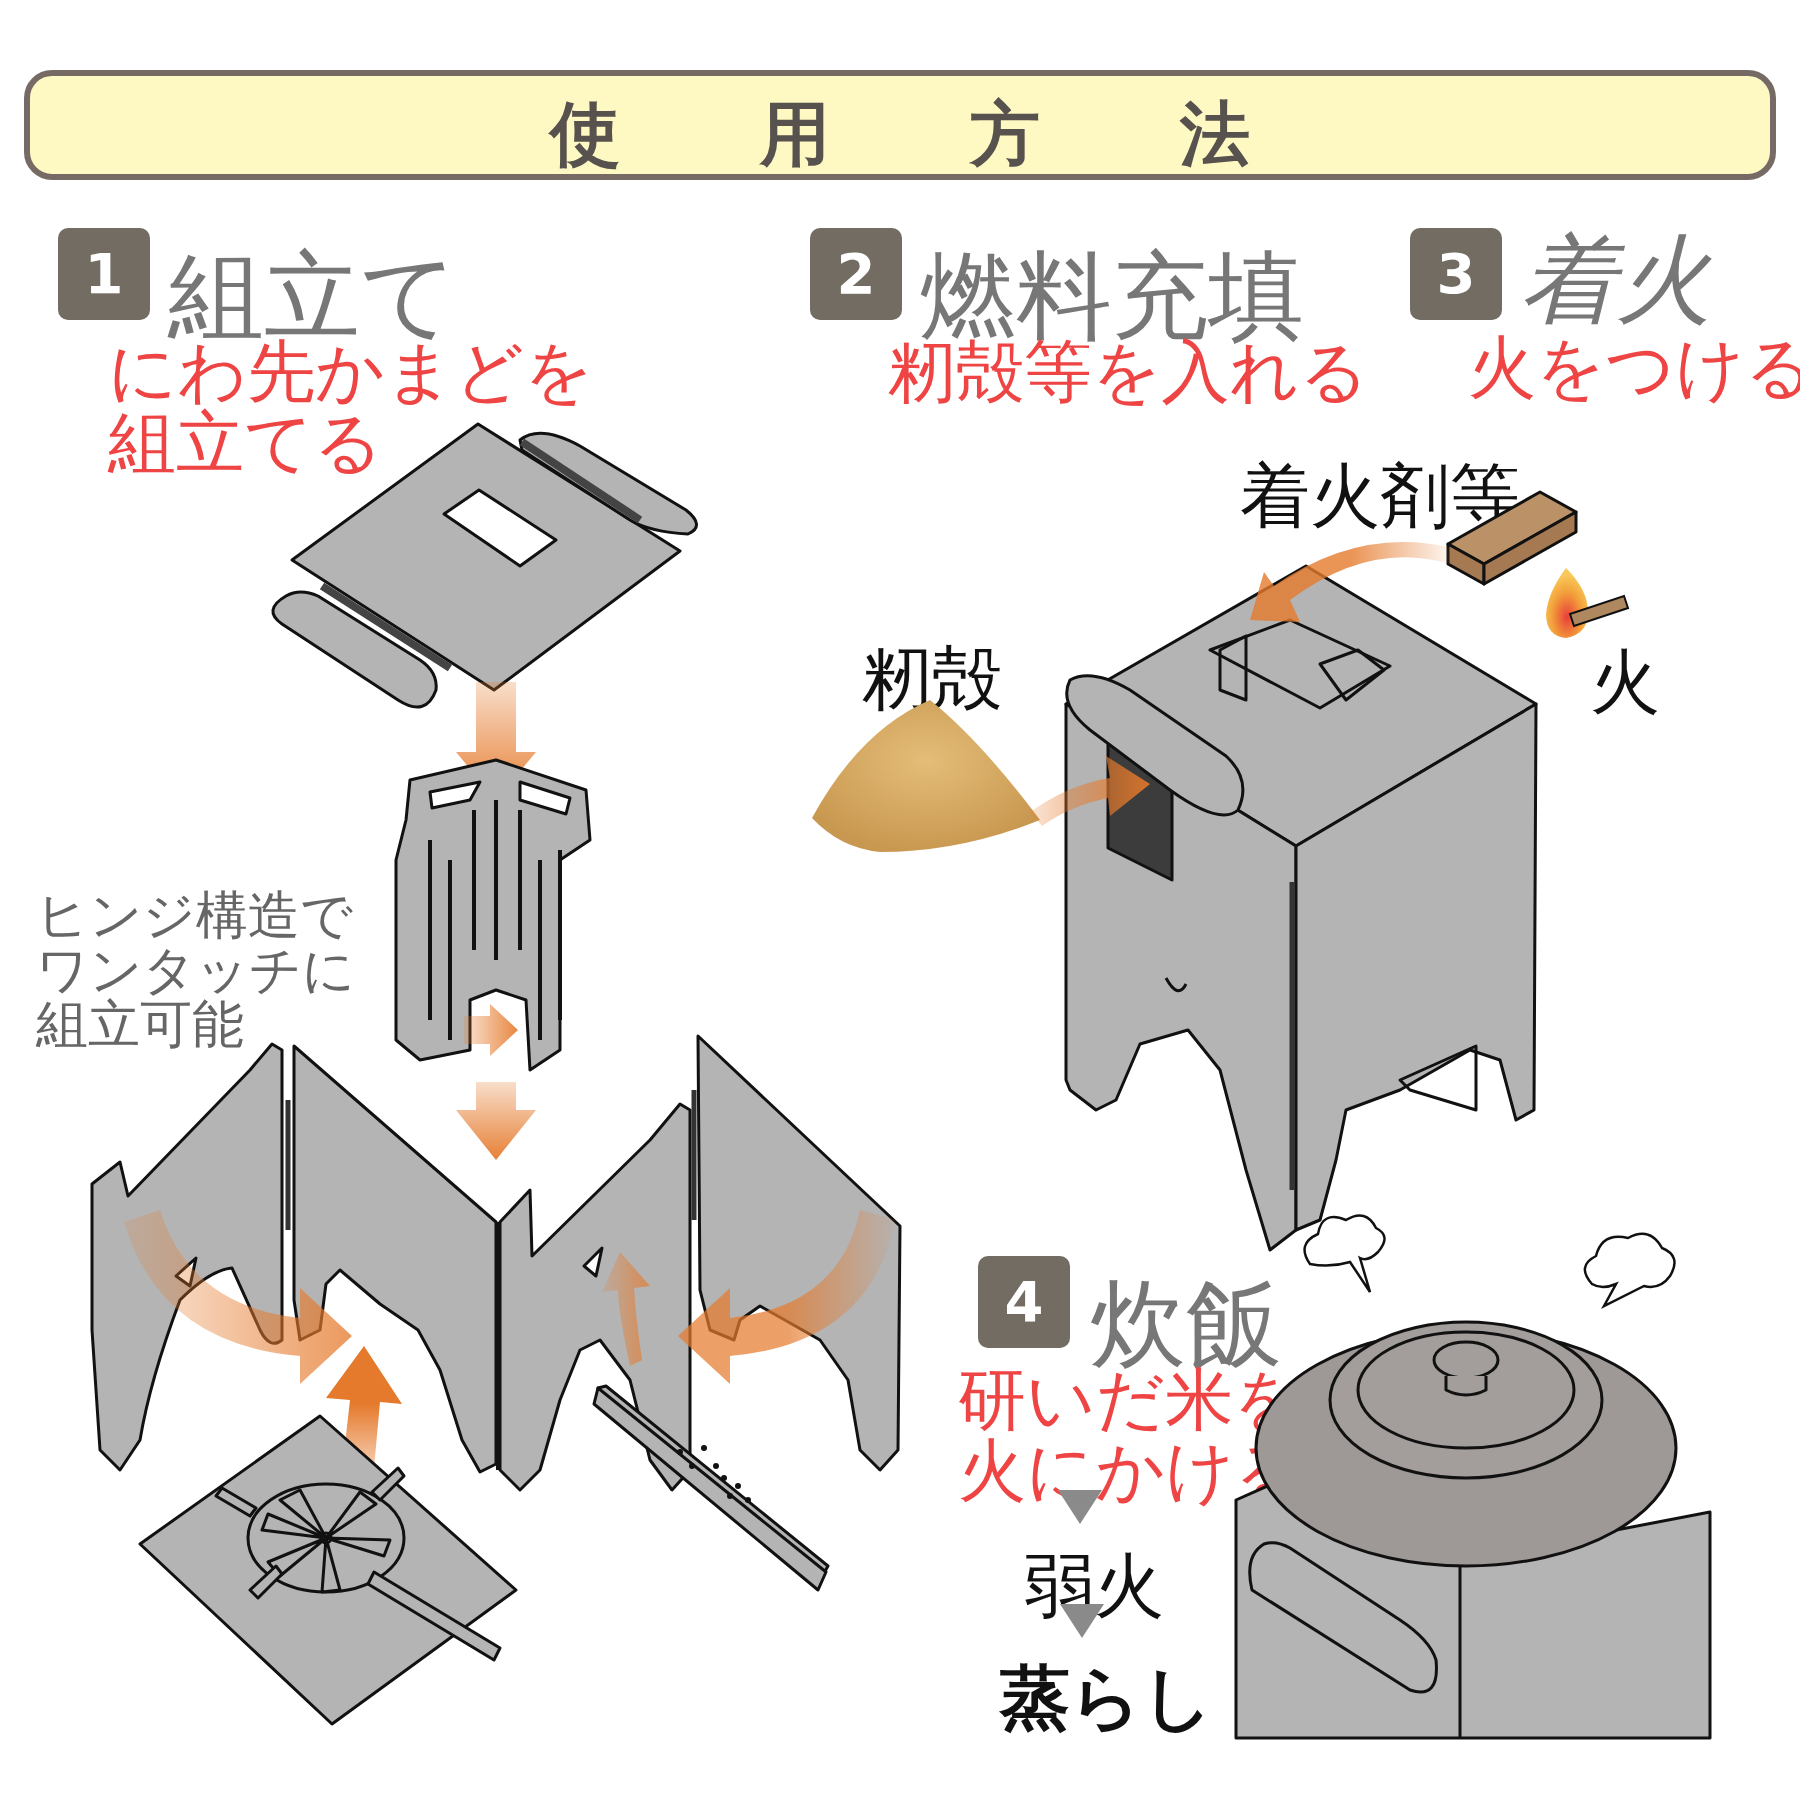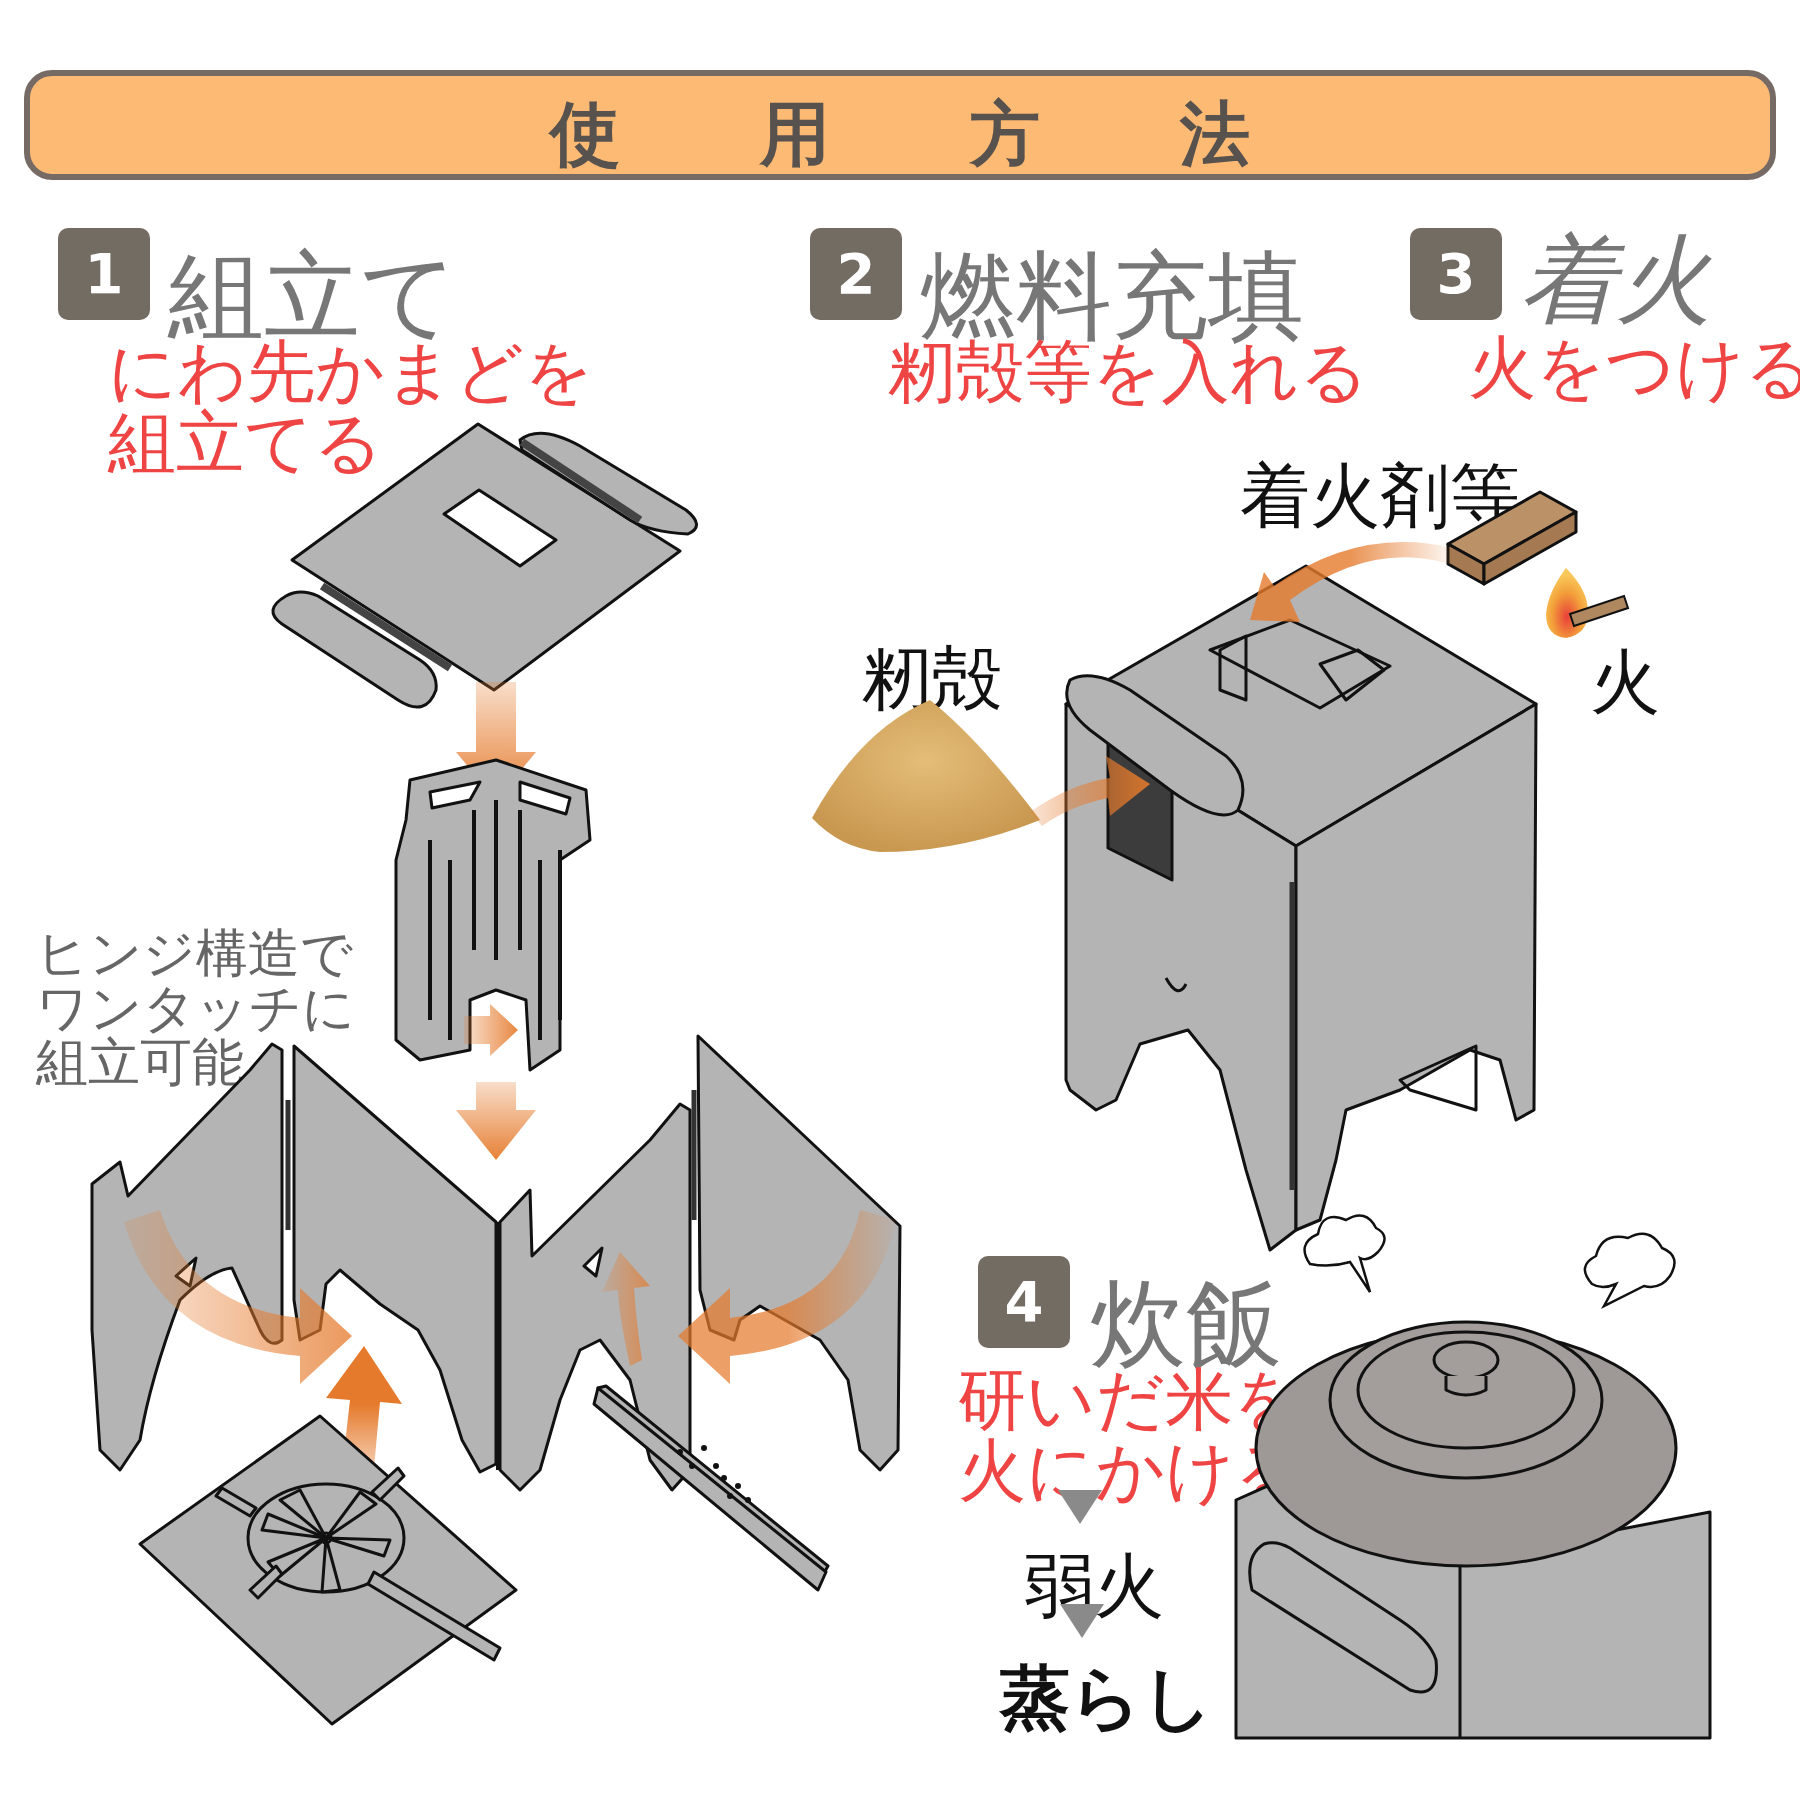--- a/index.html
+++ b/index.html
@@ -1,20 +1,20 @@
 <!DOCTYPE html>
 <html><head>
 <meta charset="utf-8">
 <style>
   html, body { margin:0; padding:0; background:#ffffff; }
   body { width:1800px; height:1800px; position:relative; overflow:hidden;
          font-family:"DejaVu Sans", "Liberation Sans", sans-serif; }
   .abs { position:absolute; }
   .title-bar { left:24px; top:70px; width:1752px; height:110px; box-sizing:border-box;
-    background:#fdba74; border:6px solid #756a64; border-radius:28px; }
+    background:#fef9c3; border:6px solid #756a64; border-radius:28px; }
   .title-text { position:absolute; left:0; right:0; top:12px; text-align:center;
     font-size:70px; font-weight:bold; color:#58524f; letter-spacing:140px; padding-left:140px; }
   .step-badge { width:92px; height:92px; background:#736c62; border-radius:10px;
     color:#fff; font-weight:bold; font-size:56px; text-align:center; line-height:92px; }
   .step-title { font-size:96px; color:#777; line-height:1; white-space:nowrap;margin-top:26px; }
   .sub { font-size:68px; color:#ef4444; line-height:1.05; white-space:pre; }
   .note { font-size:52px; color:#666; line-height:1.05; white-space:pre; }
   .lbl { font-size:70px; color:#111; white-space:nowrap; }
   .tri { width:0; height:0; border-left:22px solid transparent; border-right:22px solid transparent;
     border-top:34px solid #8a8a8a; }
@@ -42,21 +42,21 @@
 
 <div class="abs step-badge" style="left:978px;top:1256px;">4</div>
 <div class="abs step-title" style="left:1090px;top:1250px;">炊飯</div>
 <div class="abs sub" style="left:942px;top:1364px;margin-left:16px;">研いだ米を
 火にかける</div>
 <div class="abs tri" style="left:1058px;top:1490px;"></div>
 <div class="abs lbl" style="left:1024px;top:1540px;">弱火</div>
 <div class="abs tri" style="left:1060px;top:1604px;"></div>
 <div class="abs lbl" style="left:1000px;top:1652px;font-weight:bold;">蒸らし</div>
 
-<div class="abs note" style="left:36px;top:888px;margin-top:38px;">ヒンジ構造で
+<div class="abs note" style="left:36px;top:888px;">ヒンジ構造で
 ワンタッチに
 組立可能</div>
 <div class="abs lbl" style="left:862px;top:632px;text-align:right;">籾殻</div>
 <div class="abs lbl" style="left:1240px;top:450px;">着火剤等</div>
 <div class="abs lbl" style="left:1590px;top:636px;">火</div>
 
 <svg width="1800" height="1800" viewBox="0 0 1800 1800" style="z-index:0;pointer-events:none;">
   <defs>
     <linearGradient id="gDown" x1="0" y1="0" x2="0" y2="1">
       <stop offset="0" stop-color="#e57a2c" stop-opacity="0.25"></stop>

